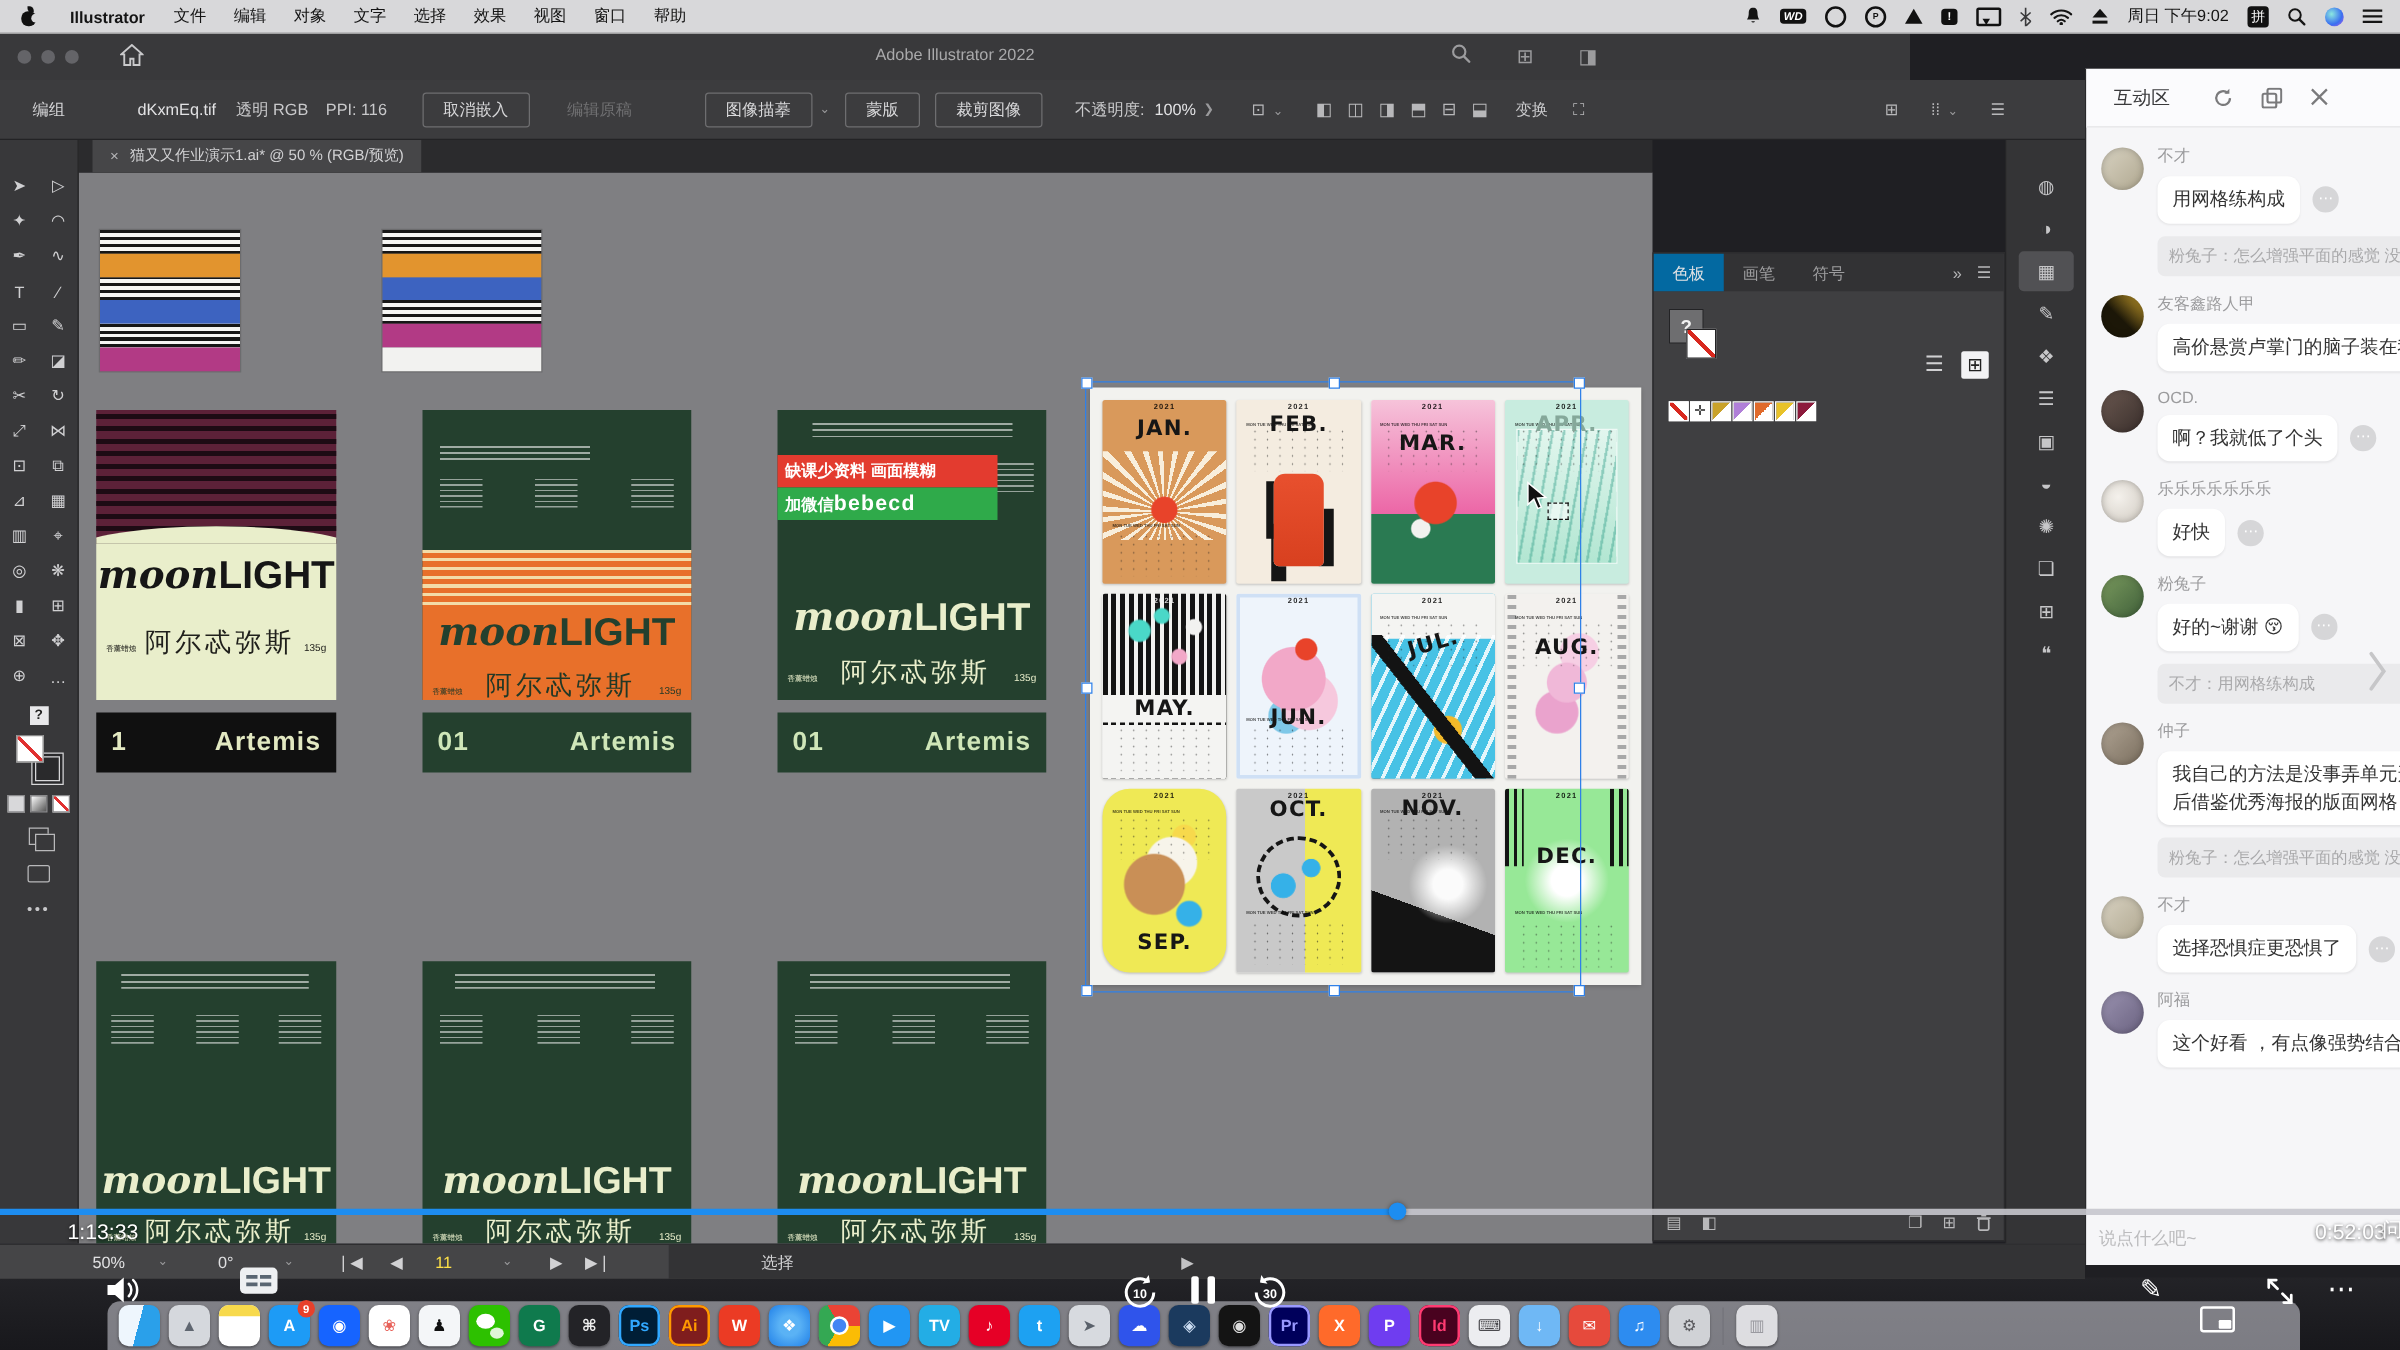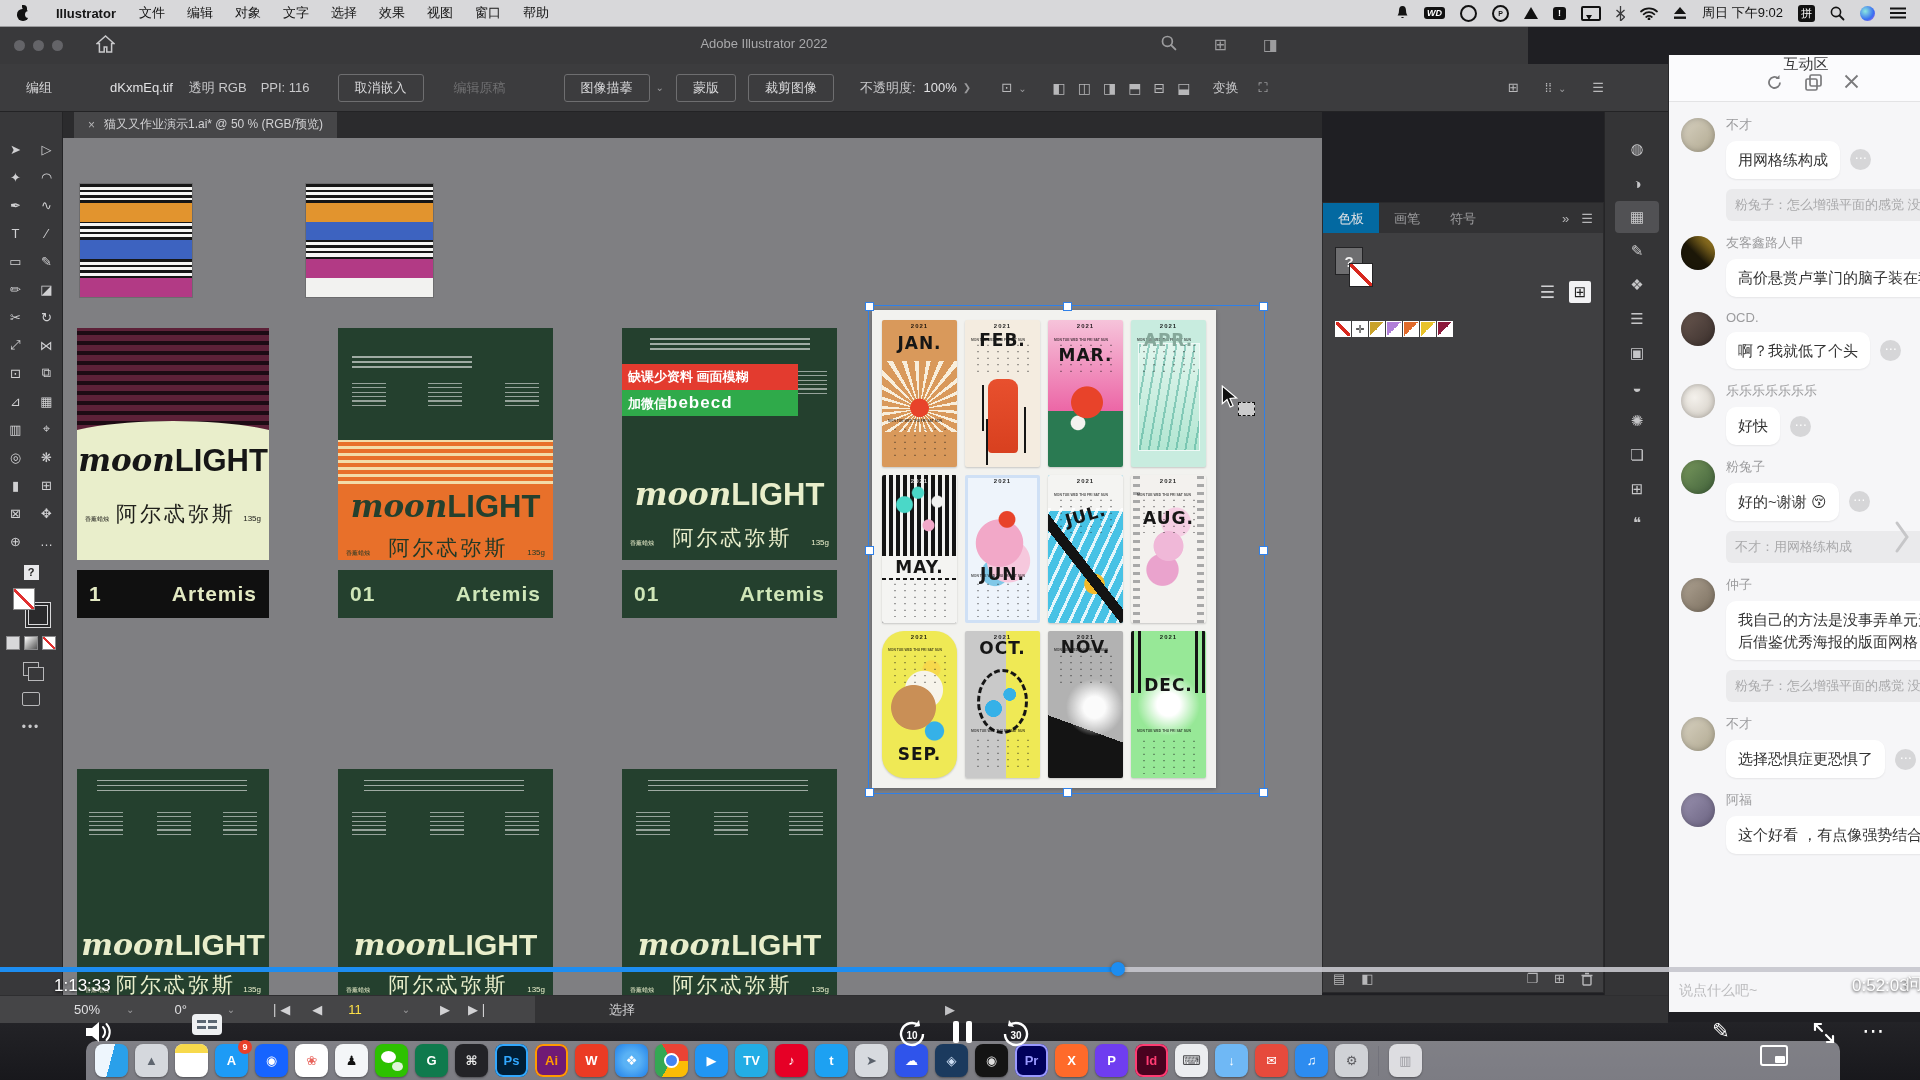--- a/index.html
+++ b/index.html
@@ -102,21 +102,21 @@
   .p3 .wordmark{top:148px;color:#e9eecb;font-size:31px;}
   .p3 .prodrow{top:196px;color:#e9eecb;}
   .wm-badge{position:absolute;left:0;top:36px;width:176px;z-index:3;}
   .wm-l1{background:#e33b2f;color:#fff;font-size:13px;font-weight:bold;padding:4px 6px;white-space:nowrap;}
   .wm-l2{background:#2faa4a;color:#fff;font-size:13px;font-weight:bold;padding:3px 6px;white-space:nowrap;}
   .wm-l2 b{font-size:17px;letter-spacing:1px;}
   .pb-main{top:0;bottom:0;background:#24402e;}
   .pb .wordmark{top:158px;color:#e9eecb;font-size:30px;}
   .pb .prodrow{top:202px;color:#e9eecb;}
   
-  #calboard{position:absolute;left:810px;top:172px;width:344px;height:478px;background:#f2f2ef;
+  #calboard{position:absolute;left:810px;top:172px;width:441px;height:478px;background:#f2f2ef;
             box-shadow:0 1px 4px rgba(0,0,0,.25);padding:10px;box-sizing:border-box;}
   #cal-grid{display:grid;grid-template-columns:repeat(4,1fr);grid-template-rows:repeat(3,1fr);gap:8px;width:100%;height:100%;}
   .cal-cell{position:relative;overflow:hidden;border-radius:2px;box-shadow:0 1px 2px rgba(0,0,0,.18);}
   .cyear{position:absolute;top:3px;left:0;right:0;text-align:center;font-size:6px;font-weight:bold;letter-spacing:1px;opacity:.85;z-index:4;}
   .clabel{position:absolute;left:0;right:0;top:22%;text-align:center;font-weight:800;font-size:17px;letter-spacing:1px;color:#161616;z-index:3;font-family:"DejaVu Sans",sans-serif;}
   .deco{position:absolute;inset:0;z-index:1;}
   .cgrid{position:absolute;left:10%;right:10%;height:24%;z-index:2;opacity:.55;
          background-image:radial-gradient(circle,#1c1c1c .6px,transparent .8px);background-size:10px 6.5px;}
   .gp-top .cgrid{top:15%;} .gp-bottom .cgrid{bottom:4%;}
   .cmini{position:absolute;left:8%;font-size:8px;font-weight:bold;white-space:nowrap;opacity:.7;z-index:2;
@@ -240,21 +240,21 @@
   .ic-chrome{background:conic-gradient(from -30deg,#ea4335 0 120deg,#fbbc05 0 240deg,#34a853 0 360deg) !important;}
   .ic-chrome::after{content:"";position:absolute;left:9px;top:9px;width:15px;height:15px;background:#4285f4;border:2.5px solid #fff;border-radius:50%;box-sizing:border-box;}
   .bord-ps{box-shadow:inset 0 0 0 2px #31a8ff;}
   .bord-ai{box-shadow:inset 0 0 0 2px #ff9a00;}
   .bord-pr{box-shadow:inset 0 0 0 2px #9999ff;}
   .bord-id{box-shadow:inset 0 0 0 2px #ff3b72;}
   .dock-sep{width:1px;height:30px;background:rgba(110,110,118,.7);margin:0 3px;flex:0 0 auto;}
   
   #chat{position:absolute;left:1668px;top:55px;width:252px;height:957px;background:#f6f6f8;border-left:1px solid #28282a;
         overflow:hidden;z-index:25;}
-  .chat-hdr{height:46px;border-bottom:1px solid #e3e3e5;display:flex;align-items:center;background:#fbfbfd;flex-direction:column;}
+  .chat-hdr{height:46px;border-bottom:1px solid #e3e3e5;display:flex;align-items:center;background:#fbfbfd;}
   .chat-title{font-size:15px;color:#3a3a3c;margin-left:22px;}
   .chat-hdr-ics{display:flex;gap:22px;margin-left:34px;color:#7a7a7c;}
   .chat-list{position:absolute;left:0;right:0;top:46px;bottom:44px;padding:2px 0 0 12px;overflow:hidden;}
   .msg{position:relative;margin-top:13px;}
   .avatar{position:absolute;left:0;top:2px;width:34px;height:34px;border-radius:50%;box-shadow:inset 0 0 6px rgba(0,0,0,.25);}
   .mcol{margin-left:45px;}
   .mname{font-size:13px;color:#9b9b9d;margin-bottom:7px;}
   .mrow{display:flex;align-items:center;gap:10px;}
   .bubble{background:#fff;border-radius:10px;padding:8px 12px;font-size:15px;color:#333;white-space:pre;line-height:1.45;
           box-shadow:0 1px 2px rgba(0,0,0,.07);flex:0 0 auto;}
@@ -831,21 +831,21 @@
       <div class="dockicon ic-wechat" style="background: rgb(45, 193, 0);"></div>
       <div class="dockicon" style="background: rgb(15, 122, 77);">
         <span style="color: rgb(255, 255, 255);">G</span>
       </div>
       <div class="dockicon" style="background: rgb(35, 35, 39);">
         <span style="color: rgb(238, 238, 238);">⌘</span>
       </div>
       <div class="dockicon bord-ps" style="background: rgb(0, 30, 54);">
         <span style="color: rgb(49, 168, 255);">Ps</span>
       </div>
-      <div class="dockicon bord-ai" style="background: #701a75;">
+      <div class="dockicon bord-ai" style="background: #7f1d1d;">
         <span style="color: rgb(255, 154, 0);">Ai</span>
       </div>
       <div class="dockicon" style="background: rgb(235, 59, 36);">
         <span style="color: rgb(255, 255, 255);">W</span>
       </div>
       <div class="dockicon" style="background: radial-gradient(circle, rgb(90, 178, 245) 35%, rgb(31, 127, 232));">
         <span style="color: rgb(255, 255, 255);">❖</span>
       </div>
       <div class="dockicon ic-chrome"></div>
       <div class="dockicon" style="background: rgb(33, 150, 243);">

